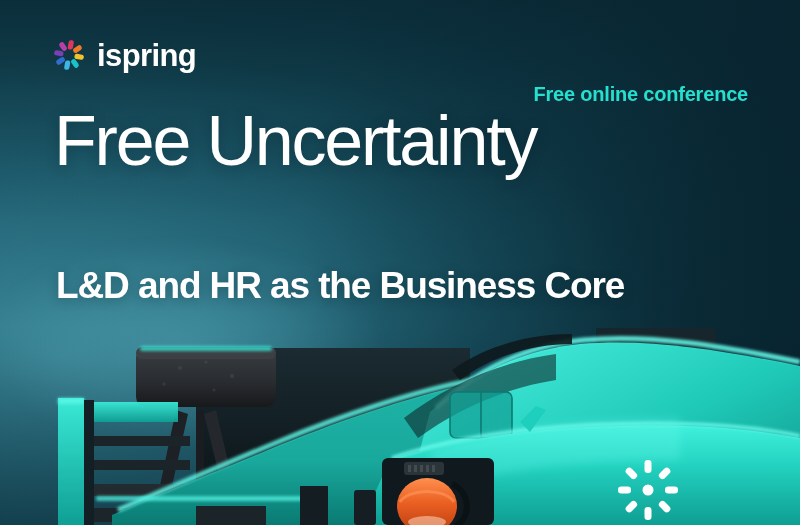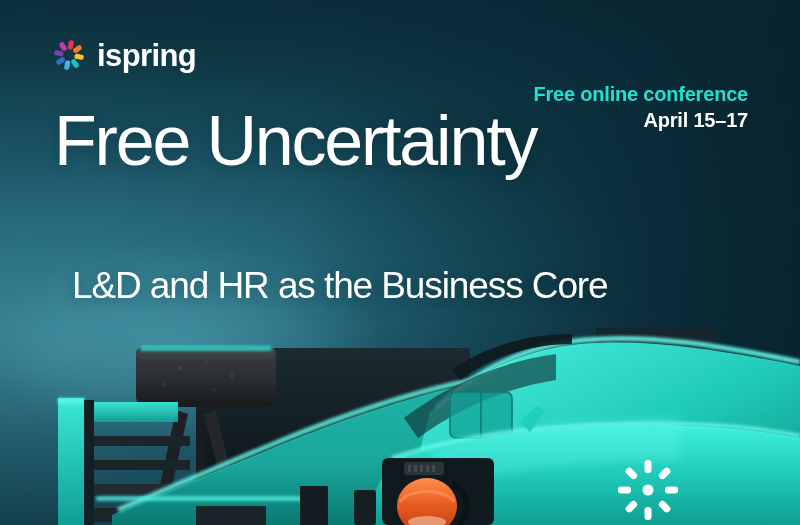--- a/index.html
+++ b/index.html
@@ -110,25 +110,25 @@
   .headline-line {
     font-size: 70px;
     font-weight: normal;
     letter-spacing: -2.2px;
     line-height: 0.96;
     white-space: nowrap;
     text-shadow: 0 2px 14px rgba(4,26,34,0.32);
   }
   .subhead {
     position: absolute;
-    left: 72px;
+    left: 56px;
     top: 266px;
     color: #ffffff;
     font-size: 37px;
-    font-weight: normal;
+    font-weight: bold;
     letter-spacing: -1.1px;
     line-height: 1.1;
     white-space: nowrap;
     text-shadow: 0 2px 12px rgba(4,26,34,0.3);
   }
 
   
   .scene {
     position: absolute;
     left: 0;
@@ -332,21 +332,20 @@
         <rect x="-2.6" y="-15" width="5.2" height="9.4" rx="2.4" fill="#2f6fd0" transform="rotate(235)"></rect>
         <rect x="-2.6" y="-15" width="5.2" height="9.4" rx="2.4" fill="#7b3fb5" transform="rotate(280)"></rect>
         <rect x="-2.6" y="-15" width="5.2" height="9.4" rx="2.4" fill="#b83fa8" transform="rotate(325)"></rect>
       </g>
     </svg>
     <span class="logo-word">ispring</span>
   </div>
 
   <div class="conf-block">
     <div class="conf-line1">Free online conference</div>
-    <div class="conf-line2">April 15–17</div>
   </div>
 
   <div class="headline">
     <div class="headline-line">Free Uncertainty</div>
   </div>
 
   <div class="subhead">L&amp;D and HR as the Business Core</div>
 
 </div>
 

